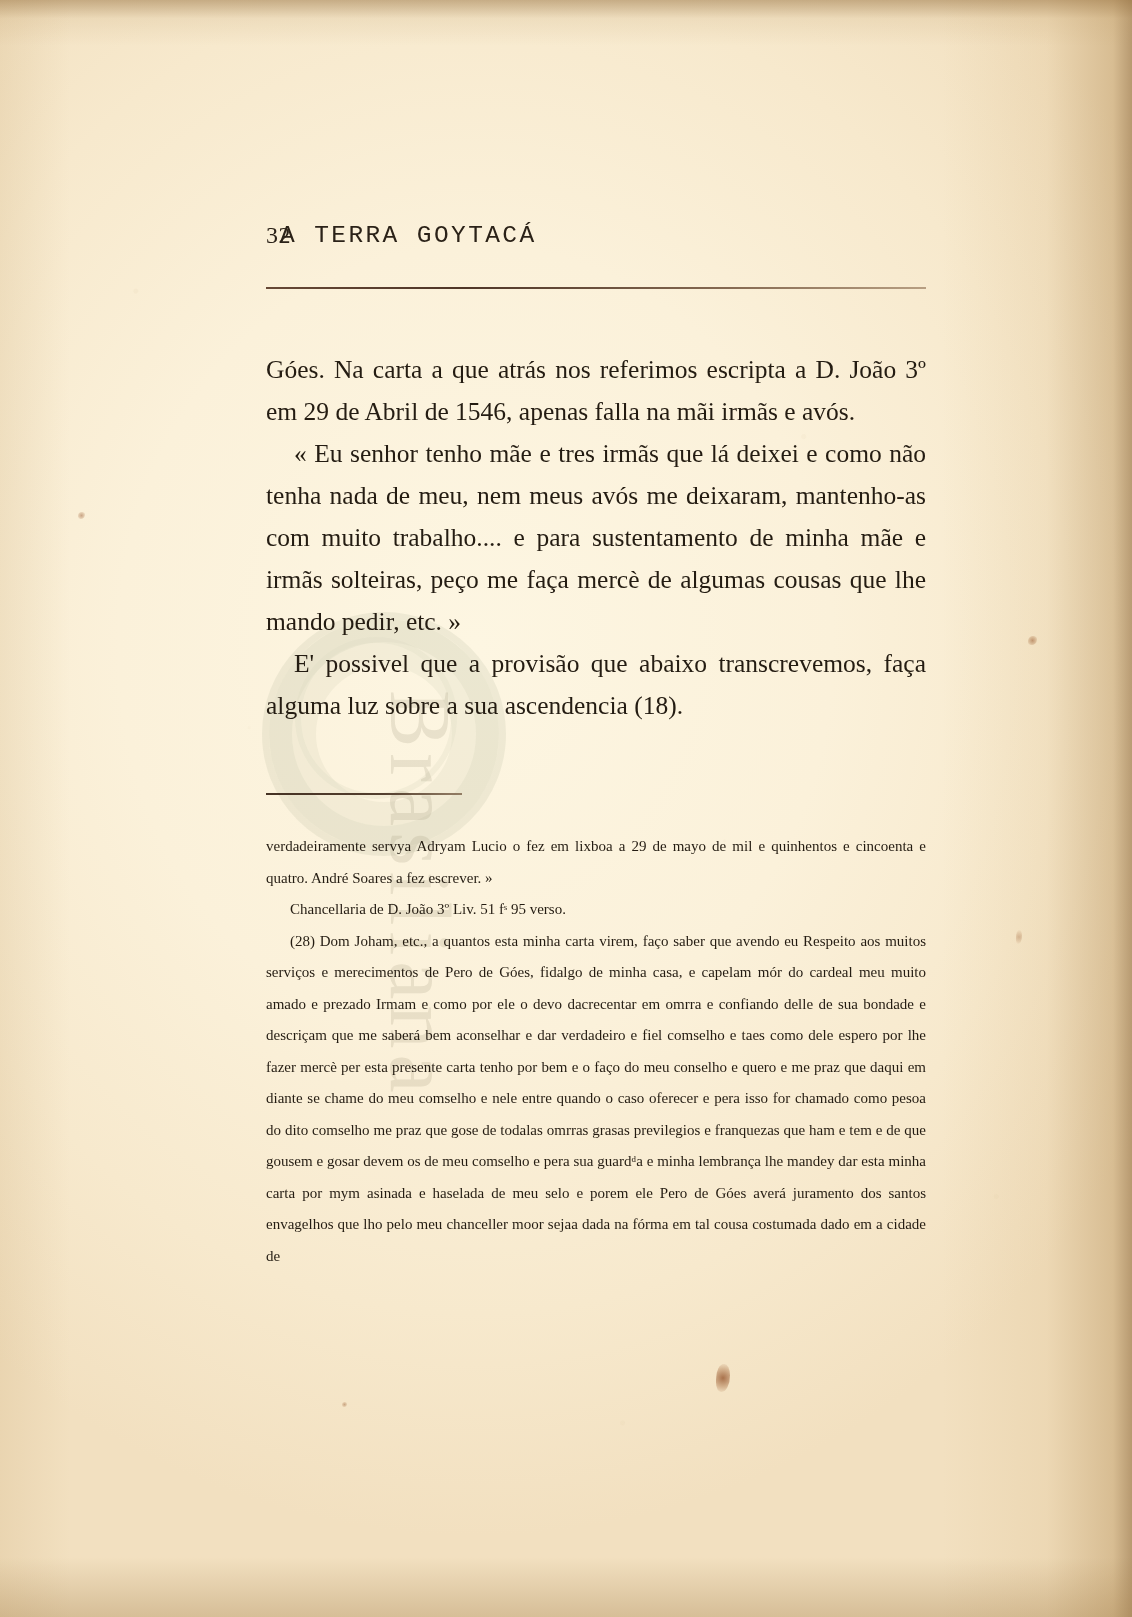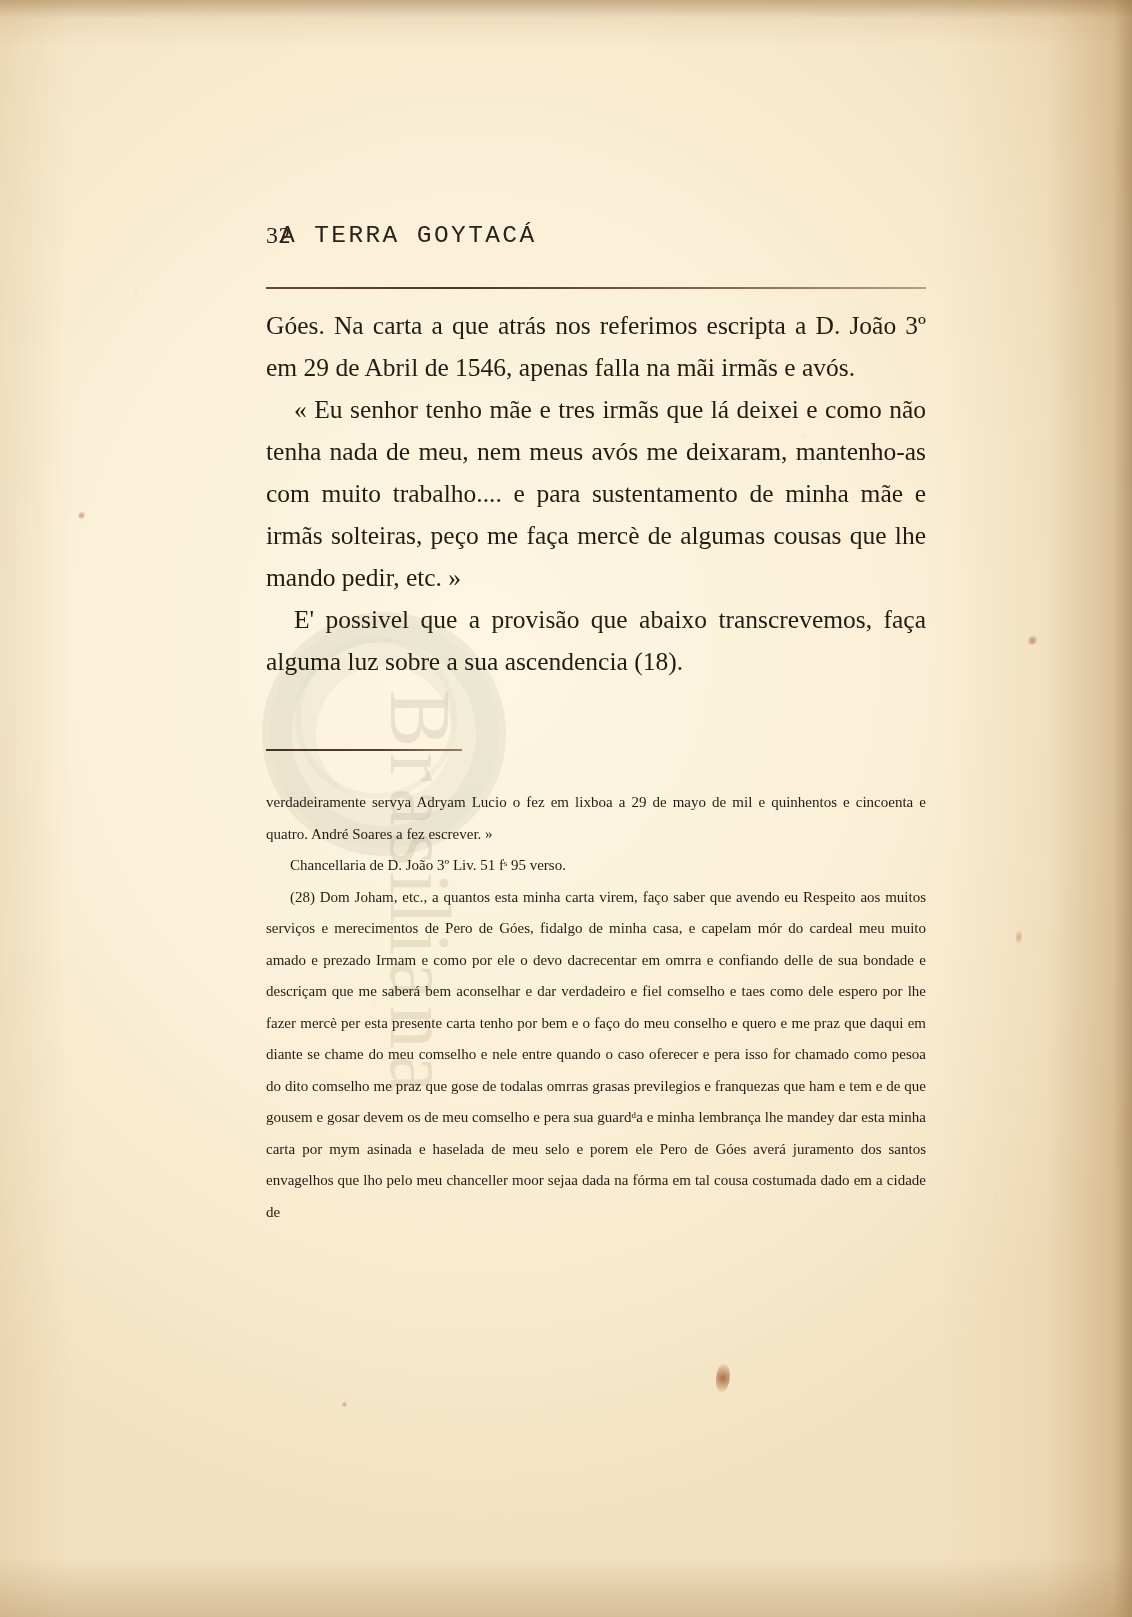--- a/index.html
+++ b/index.html
@@ -147,21 +147,21 @@
     font-family: Liberation Mono, monospace;
   }
   .head-rule {
     height: 2px;
     margin-top: 13px;
     background: linear-gradient(to right, rgba(90,58,40,.92) 0%, rgba(70,44,30,.95) 30%, rgba(104,72,48,.80) 70%, rgba(130,96,66,.55) 100%);
   }
 
   
   .body-block {
-    margin-top: 16px;
+    margin-top: 60px;
     font-size: 25.5px;
     line-height: 42px;
     text-align: justify;
     color: #241c12;
   }
   .body-block p { margin: 0; }
   .body-block p.indent { text-indent: 28px; }
 
   
   .note-rule {

